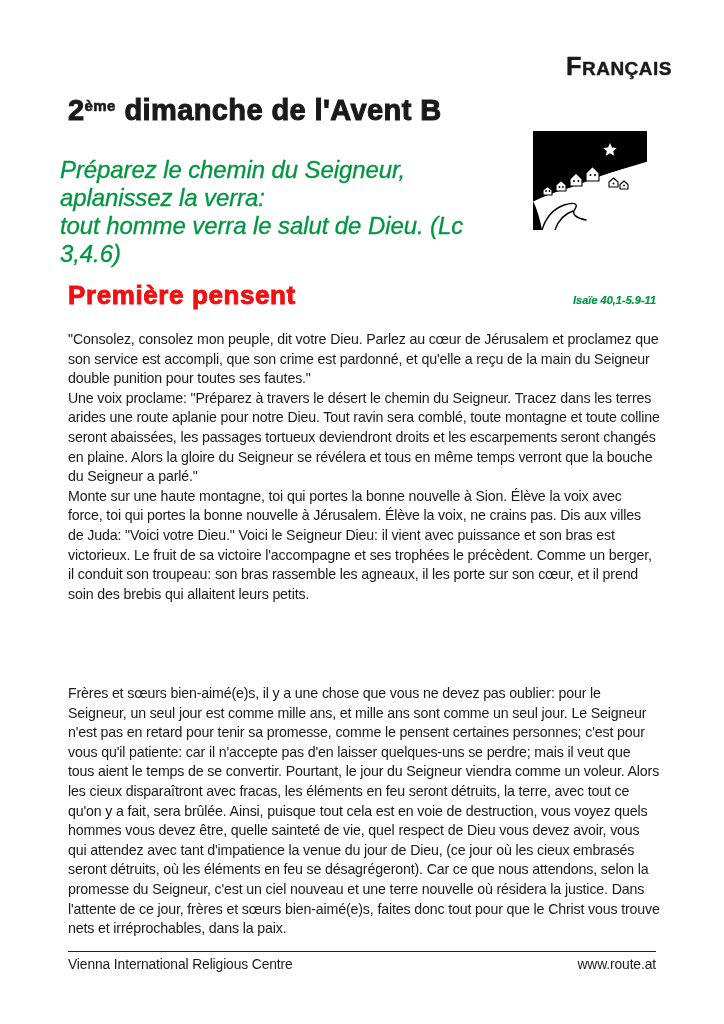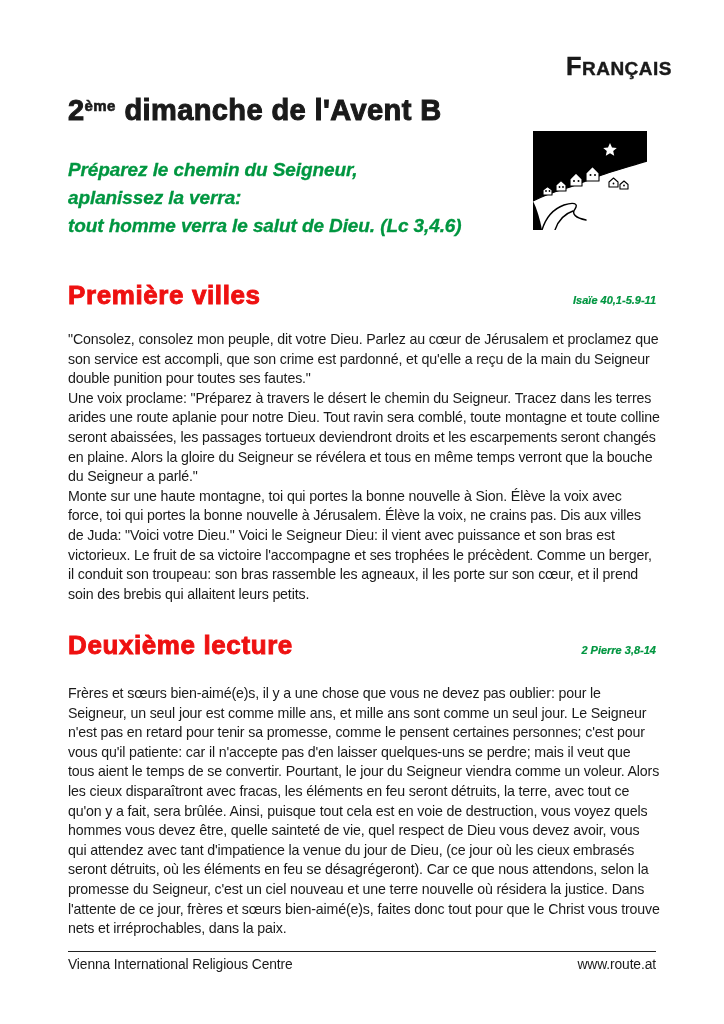--- a/index.html
+++ b/index.html
@@ -30,23 +30,23 @@
     font-size: 29px; font-weight: bold; letter-spacing: 0.4px;
     -webkit-text-stroke: 1px currentColor;
     white-space: nowrap;
   }
   .page-title sup {
     font-size: 0.52em; vertical-align: 0.62em; margin-top: 40px;
     -webkit-text-stroke: 0.6px currentColor;
   }
 
   .quote {
-    position: absolute; top: 156px; left: 68px; width: 440px;
+    position: absolute; top: 156px; left: 60px; width: 440px;
     color: var(--accent-green);
-    font-size: 19px; font-weight: bold; font-style: italic;
+    font-size: 24px; font-weight: normal; font-style: italic;
     line-height: 28px; letter-spacing: -0.1px;
     -webkit-text-stroke: 0.3px currentColor;
   }
 
   .illustration {
     position: absolute; top: 131px; left: 533px;
     width: 114px; height: 99px;
   }
   .illustration svg { display: block; }
 
@@ -130,34 +130,30 @@
           <circle cx="45.5" cy="50" r="1"></circle>
         <circle cx="57.5" cy="44" r="1"></circle>
           <circle cx="62" cy="44" r="1"></circle>
         <circle cx="80.5" cy="52.5" r="0.9"></circle>
         <circle cx="91" cy="54.5" r="0.9"></circle>
       </g>
     </svg>
   </div>
 
   <div class="section-head s1">
-    <h2 class="lecture-heading">Première villes</h2>
+    <h2 class="lecture-heading">Première pensent</h2>
     <div class="scripture-ref">Isaïe 40,1-5.9-11</div>
   </div>
 
   <div class="reading-body b1">
     <p>"Consolez, consolez mon peuple, dit votre Dieu. Parlez au cœur de Jérusalem et proclamez que son service est accompli, que son crime est pardonné, et qu'elle a reçu de la main du Seigneur double punition pour toutes ses fautes."</p>
     <p>Une voix proclame: "Préparez à travers le désert le chemin du Seigneur. Tracez dans les terres arides une route aplanie pour notre Dieu. Tout ravin sera comblé, toute montagne et toute colline seront abaissées, les passages tortueux deviendront droits et les escarpements seront changés en plaine. Alors la gloire du Seigneur se révélera et tous en même temps verront que la bouche du Seigneur a parlé."</p>
     <p>Monte sur une haute montagne, toi qui portes la bonne nouvelle à Sion. Élève la voix avec force, toi qui portes la bonne nouvelle à Jérusalem. Élève la voix, ne crains pas. Dis aux villes de Juda: "Voici votre Dieu." Voici le Seigneur Dieu: il vient avec puissance et son bras est victorieux. Le fruit de sa victoire l'accompagne et ses trophées le précèdent. Comme un berger, il conduit son troupeau: son bras rassemble les agneaux, il les porte sur son cœur, et il prend soin des brebis qui allaitent leurs petits.</p>
   </div>
 
-  <div class="section-head s2">
-    <h2 class="lecture-heading">Deuxième lecture</h2>
-    <div class="scripture-ref">2 Pierre 3,8-14</div>
-  </div>
 
   <div class="reading-body b2">
     <p>Frères et sœurs bien-aimé(e)s, il y a une chose que vous ne devez pas oublier: pour le Seigneur, un seul jour est comme mille ans, et mille ans sont comme un seul jour. Le Seigneur n'est pas en retard pour tenir sa promesse, comme le pensent certaines personnes; c'est pour vous qu'il patiente: car il n'accepte pas d'en laisser quelques-uns se perdre; mais il veut que tous aient le temps de se convertir. Pourtant, le jour du Seigneur viendra comme un voleur. Alors les cieux disparaîtront avec fracas, les éléments en feu seront détruits, la terre, avec tout ce qu'on y a fait, sera brûlée. Ainsi, puisque tout cela est en voie de destruction, vous voyez quels hommes vous devez être, quelle sainteté de vie, quel respect de Dieu vous devez avoir, vous qui attendez avec tant d'impatience la venue du jour de Dieu, (ce jour où les cieux embrasés seront détruits, où les éléments en feu se désagrégeront). Car ce que nous attendons, selon la promesse du Seigneur, c'est un ciel nouveau et une terre nouvelle où résidera la justice. Dans l'attente de ce jour, frères et sœurs bien-aimé(e)s, faites donc tout pour que le Christ vous trouve nets et irréprochables, dans la paix.</p>
   </div>
 
   <div class="footer-divider"></div>
   <div class="footer-row">
     <span>Vienna International Religious Centre</span>
     <span class="footer-link">www.route.at</span>
   </div>

